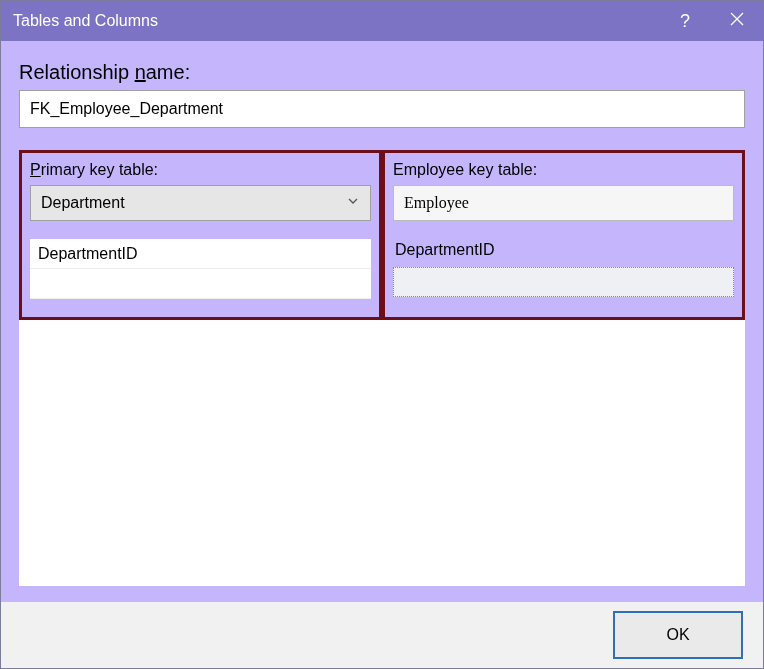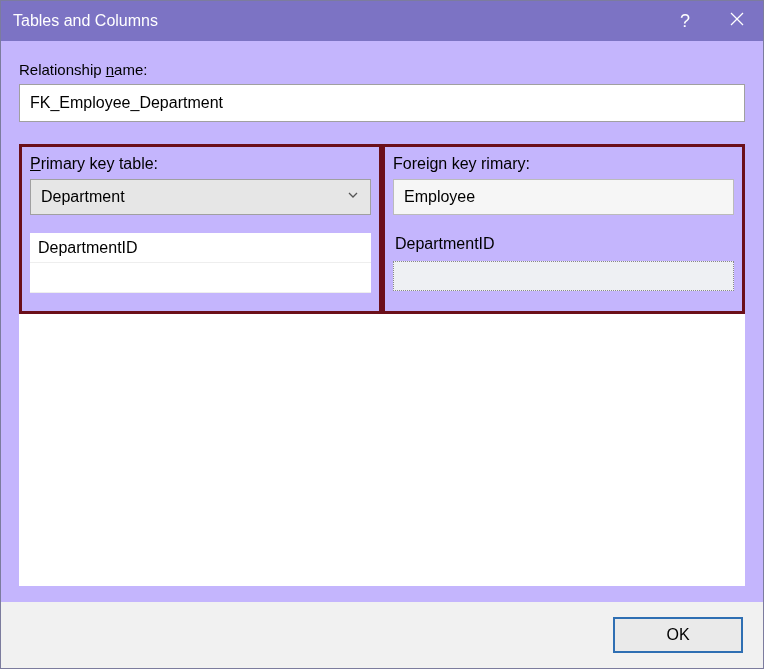--- a/index.html
+++ b/index.html
@@ -31,21 +31,21 @@
     display: flex; align-items: center; justify-content: center;
     cursor: pointer;
   }
   .titlebar .help { font-size: 18px; }
   .titlebar .close svg { stroke: #fff; }
   .content {
     flex: 1;
     padding: 20px 18px 16px 18px;
     display: flex; flex-direction: column;
   }
-  .label { font-size: 15px; margin-bottom: 6px; }
+  .label { font-size: 20px; margin-bottom: 6px; }
   .relname-input {
     width: 100%;
     height: 38px;
     border: 1px solid #a0a0a0;
     background: #fff;
     padding: 12px 10px;
     font-size: 16px;
     font-family: inherit;
   }
   .tables-row {
@@ -74,20 +74,21 @@
   .dropdown .dd-value { flex: 1; }
   .dropdown .chev svg { stroke: #555; }
   .readonly-box {
     width: 100%;
     height: 36px;
     border: 1px solid #bbb;
     background: #f6f6f6;
     display: flex; align-items: center;
     padding: 16px 10px;
     font-size: 16px;
+    font-family: Liberation Serif, serif;
   }
   .col-list {
     margin-top: 18px;
     width: 100%;
   }
   .col-row {
     height: 30px;
     background: #fff;
     display: flex; align-items: center;
     padding: 0 8px;
@@ -117,21 +118,21 @@
     border: none;
   }
   .buttons {
     height: 66px;
     background: #f1f1f1;
     display: flex; align-items: center; justify-content: flex-end;
     padding: 0 20px;
     gap: 14px;
   }
   .btn {
-    width: 130px; height: 36px;
+    width: 130px; height: 48px;
     background: #eaeaea;
     border: 1px solid #bdbdbd;
     font-size: 16px;
     font-family: inherit;
     cursor: pointer;
   }
   .btn.primary {
     border: 2px solid #2f6fb3;
     background: #eaeaea;
   }
@@ -180,21 +181,21 @@
         </div>
         <div class="col-list">
           <div class="col-row">
             <span>DepartmentID</span>
           </div>
           <div class="col-row empty"></div>
         </div>
       </div>
 
       <div class="table-box">
-        <div class="section-label">Foreign key rimary:</div>
+        <div class="section-label">Employee key table:</div>
         <div class="readonly-box">
           <span>Employee</span>
         </div>
         <div class="col-list" style="margin-top:14px;">
           <div class="fk-col-row">
             <span>DepartmentID</span>
           </div>
           <div class="fk-dropcell"></div>
         </div>
       </div>

